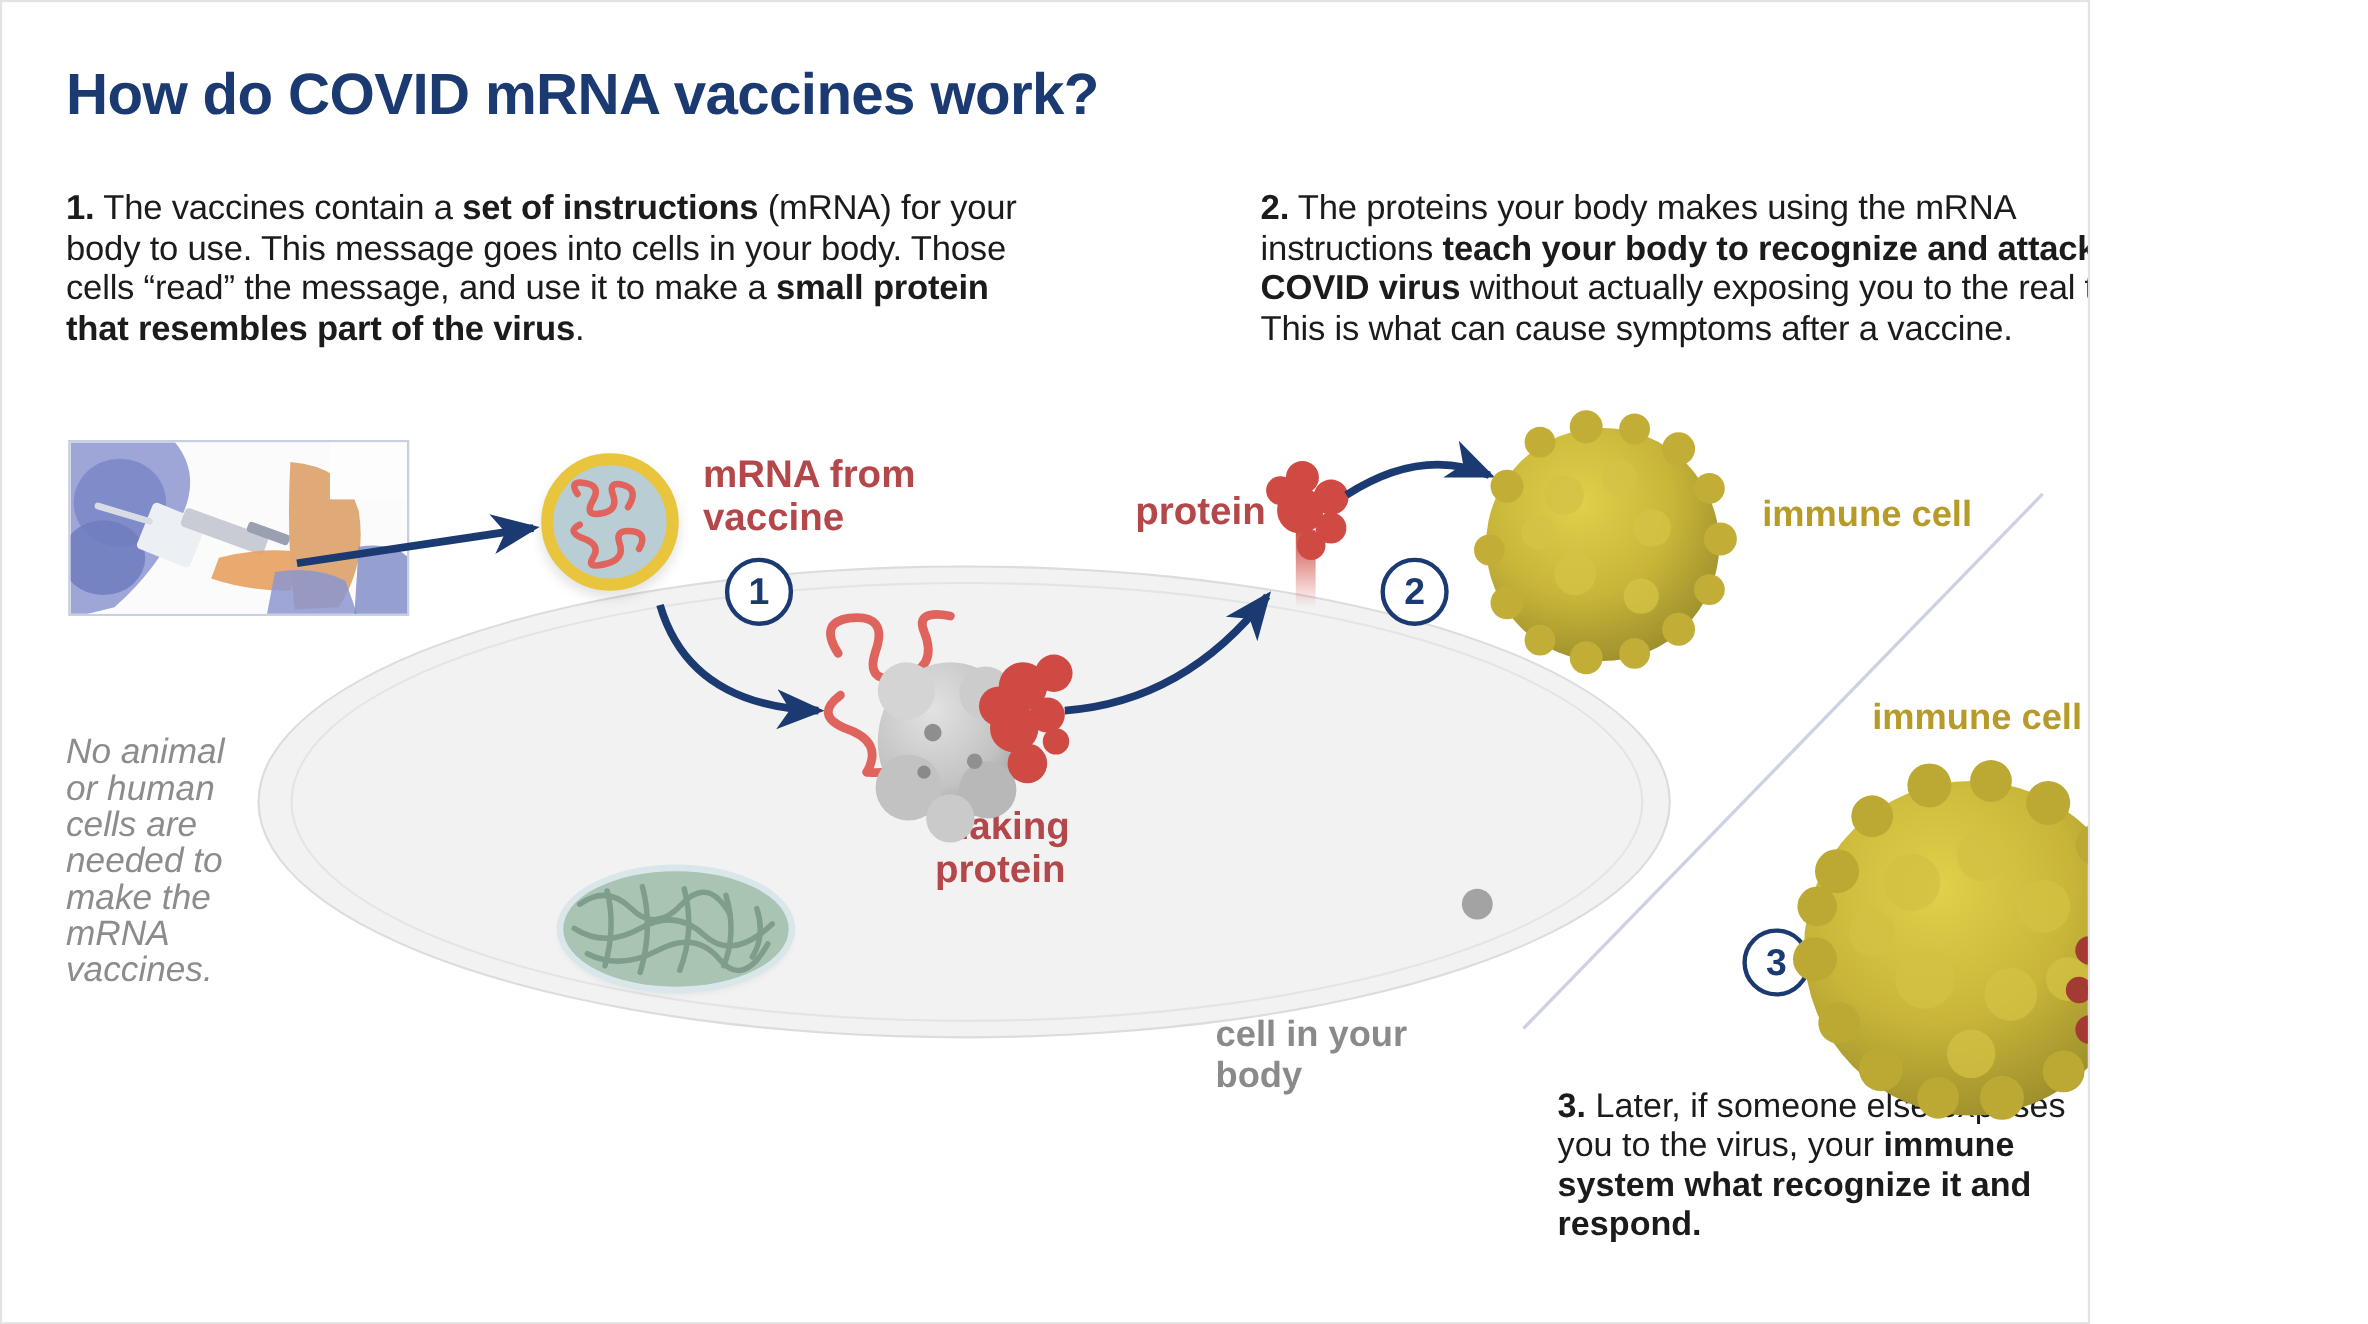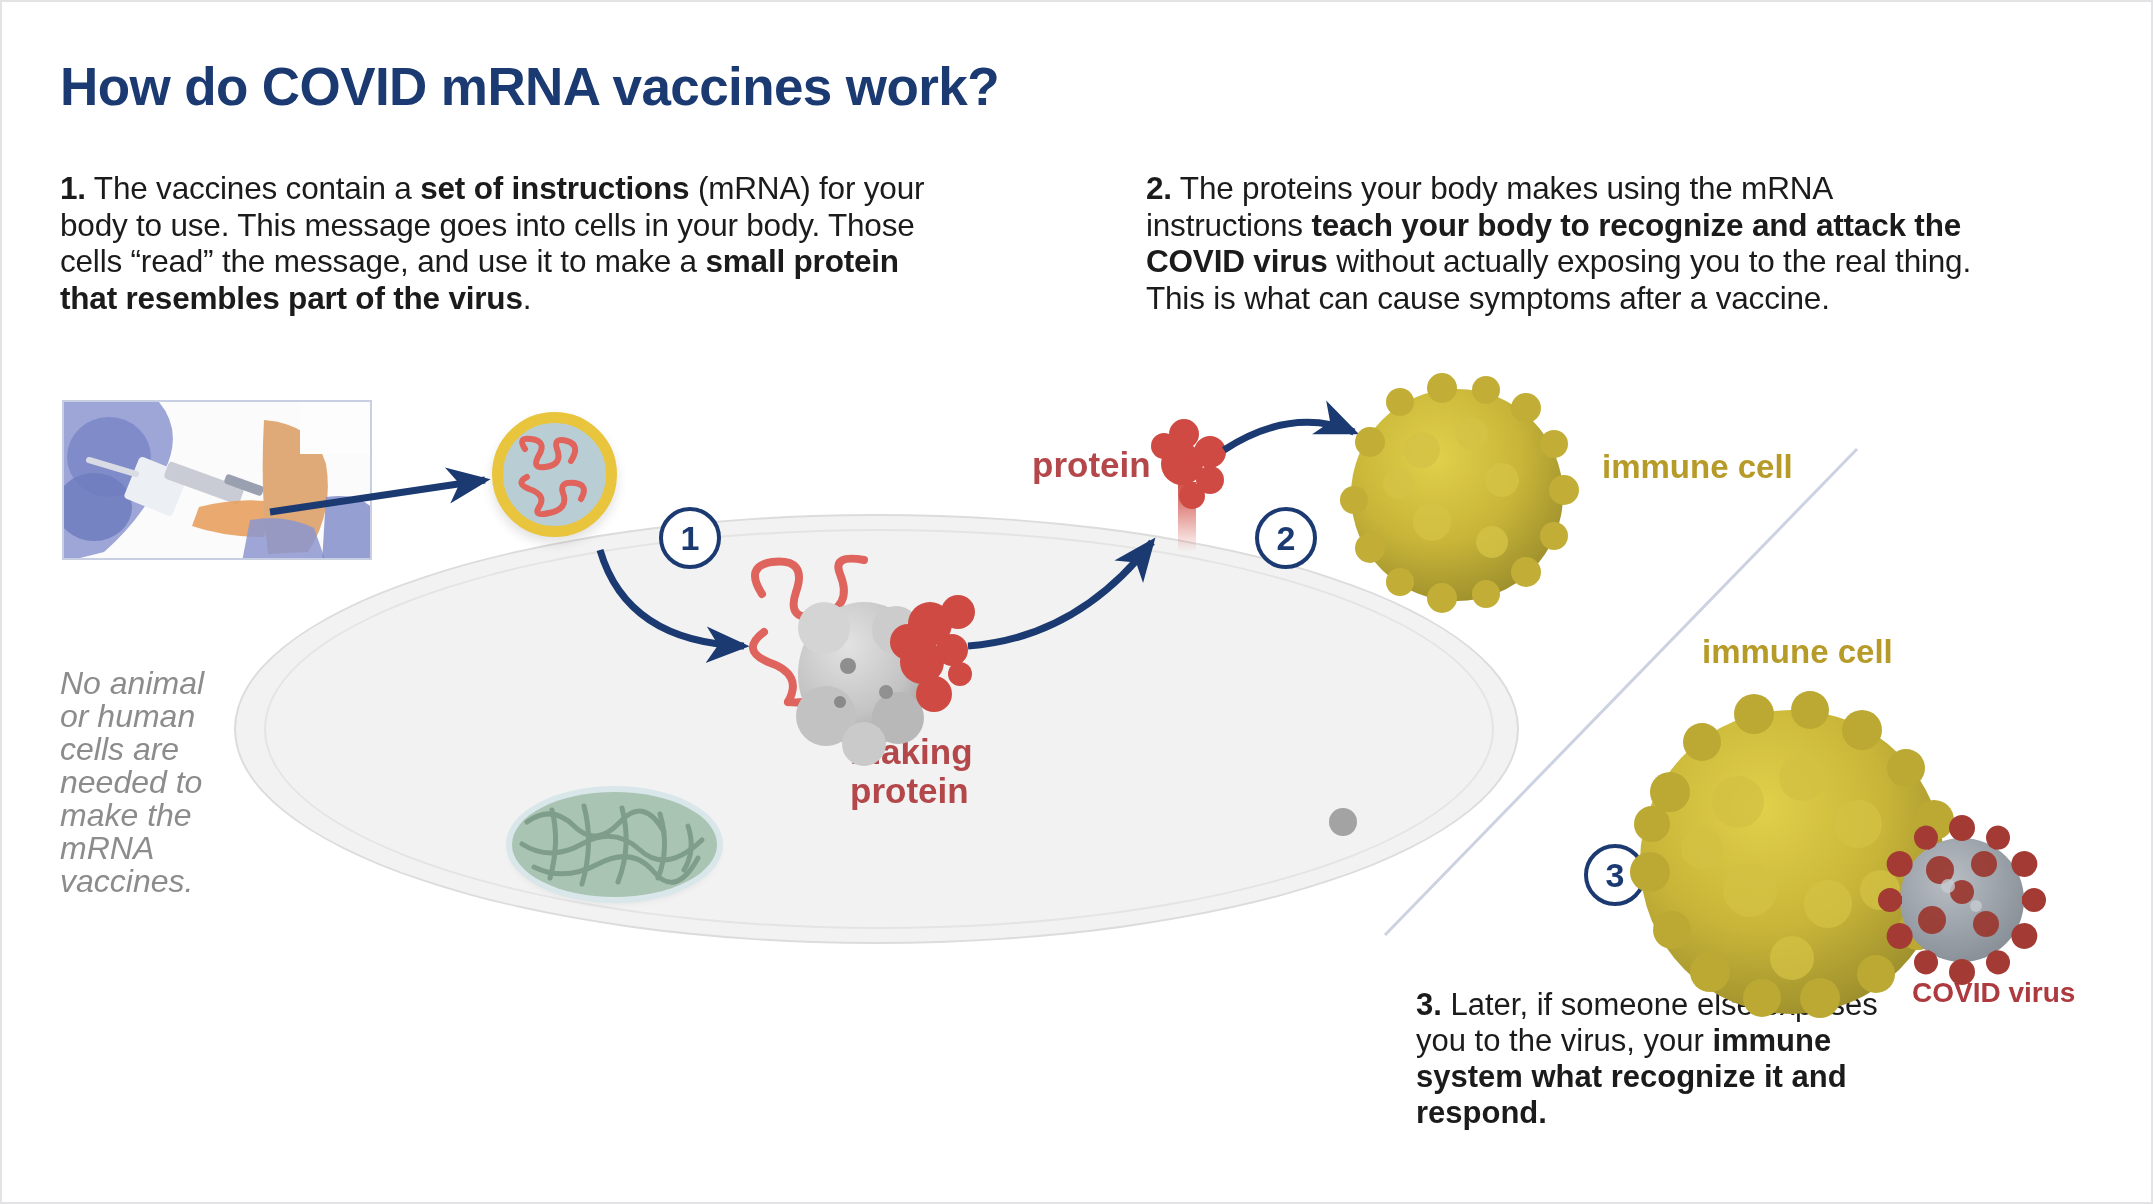--- a/index.html
+++ b/index.html
@@ -5,21 +5,21 @@
   html, body {
     margin: 0;
     padding: 0;
     background: #ffffff;
   }
   body {
     font-family: "Liberation Sans", sans-serif;
   }
   #slide {
     position: relative;
-    width: 2153px;
+    width: 1900px;
     height: 1204px;
     background: #ffffff;
     border: 2px solid #e3e3e6;
     box-sizing: border-box;
     overflow: hidden;
   }
 
   
   #title {
     position: absolute;
@@ -294,25 +294,27 @@
         <path d="M24 54 Q12 60 26 66 Q44 72 36 84 Q30 94 46 90"></path>
         <path d="M46 90 Q66 86 60 70 Q56 58 72 60 Q86 62 78 76"></path>
       </g>
     </svg>
   </div>
 
   <div class="numcircle" id="num1">1</div>
   <div class="numcircle" id="num2">2</div>
   <div class="numcircle" id="num3">3</div>
 
+  <div class="lbl" id="lbl-mrna">mRNA from<br>vaccine</div>
   <div class="lbl" id="lbl-making">making<br>protein</div>
   <div class="lbl" id="lbl-protein">protein</div>
   <div class="lbl" id="lbl-immune1">immune cell</div>
   <div class="lbl" id="lbl-immune2">immune cell</div>
   <div class="lbl" id="lbl-covid">COVID virus</div>
+  <div class="lbl" id="lbl-cellbody">cell in your<br>body</div>
 
   <svg id="overlay" viewBox="0 0 2153 1204">
     <defs>
       <marker id="arrowhead" markerWidth="7" markerHeight="7" refX="5.4" refY="3.1" orient="auto">
         <path d="M0,0.5 L6.2,3.1 L0,5.7 L1.7,3.1 Z" fill="#1b3a72"></path>
       </marker>
       <radialGradient id="immGrad" cx="40%" cy="32%" r="72%">
         <stop offset="0%" stop-color="#e0d04a"></stop>
         <stop offset="55%" stop-color="#c9b639"></stop>
         <stop offset="100%" stop-color="#9c8e2c"></stop>

